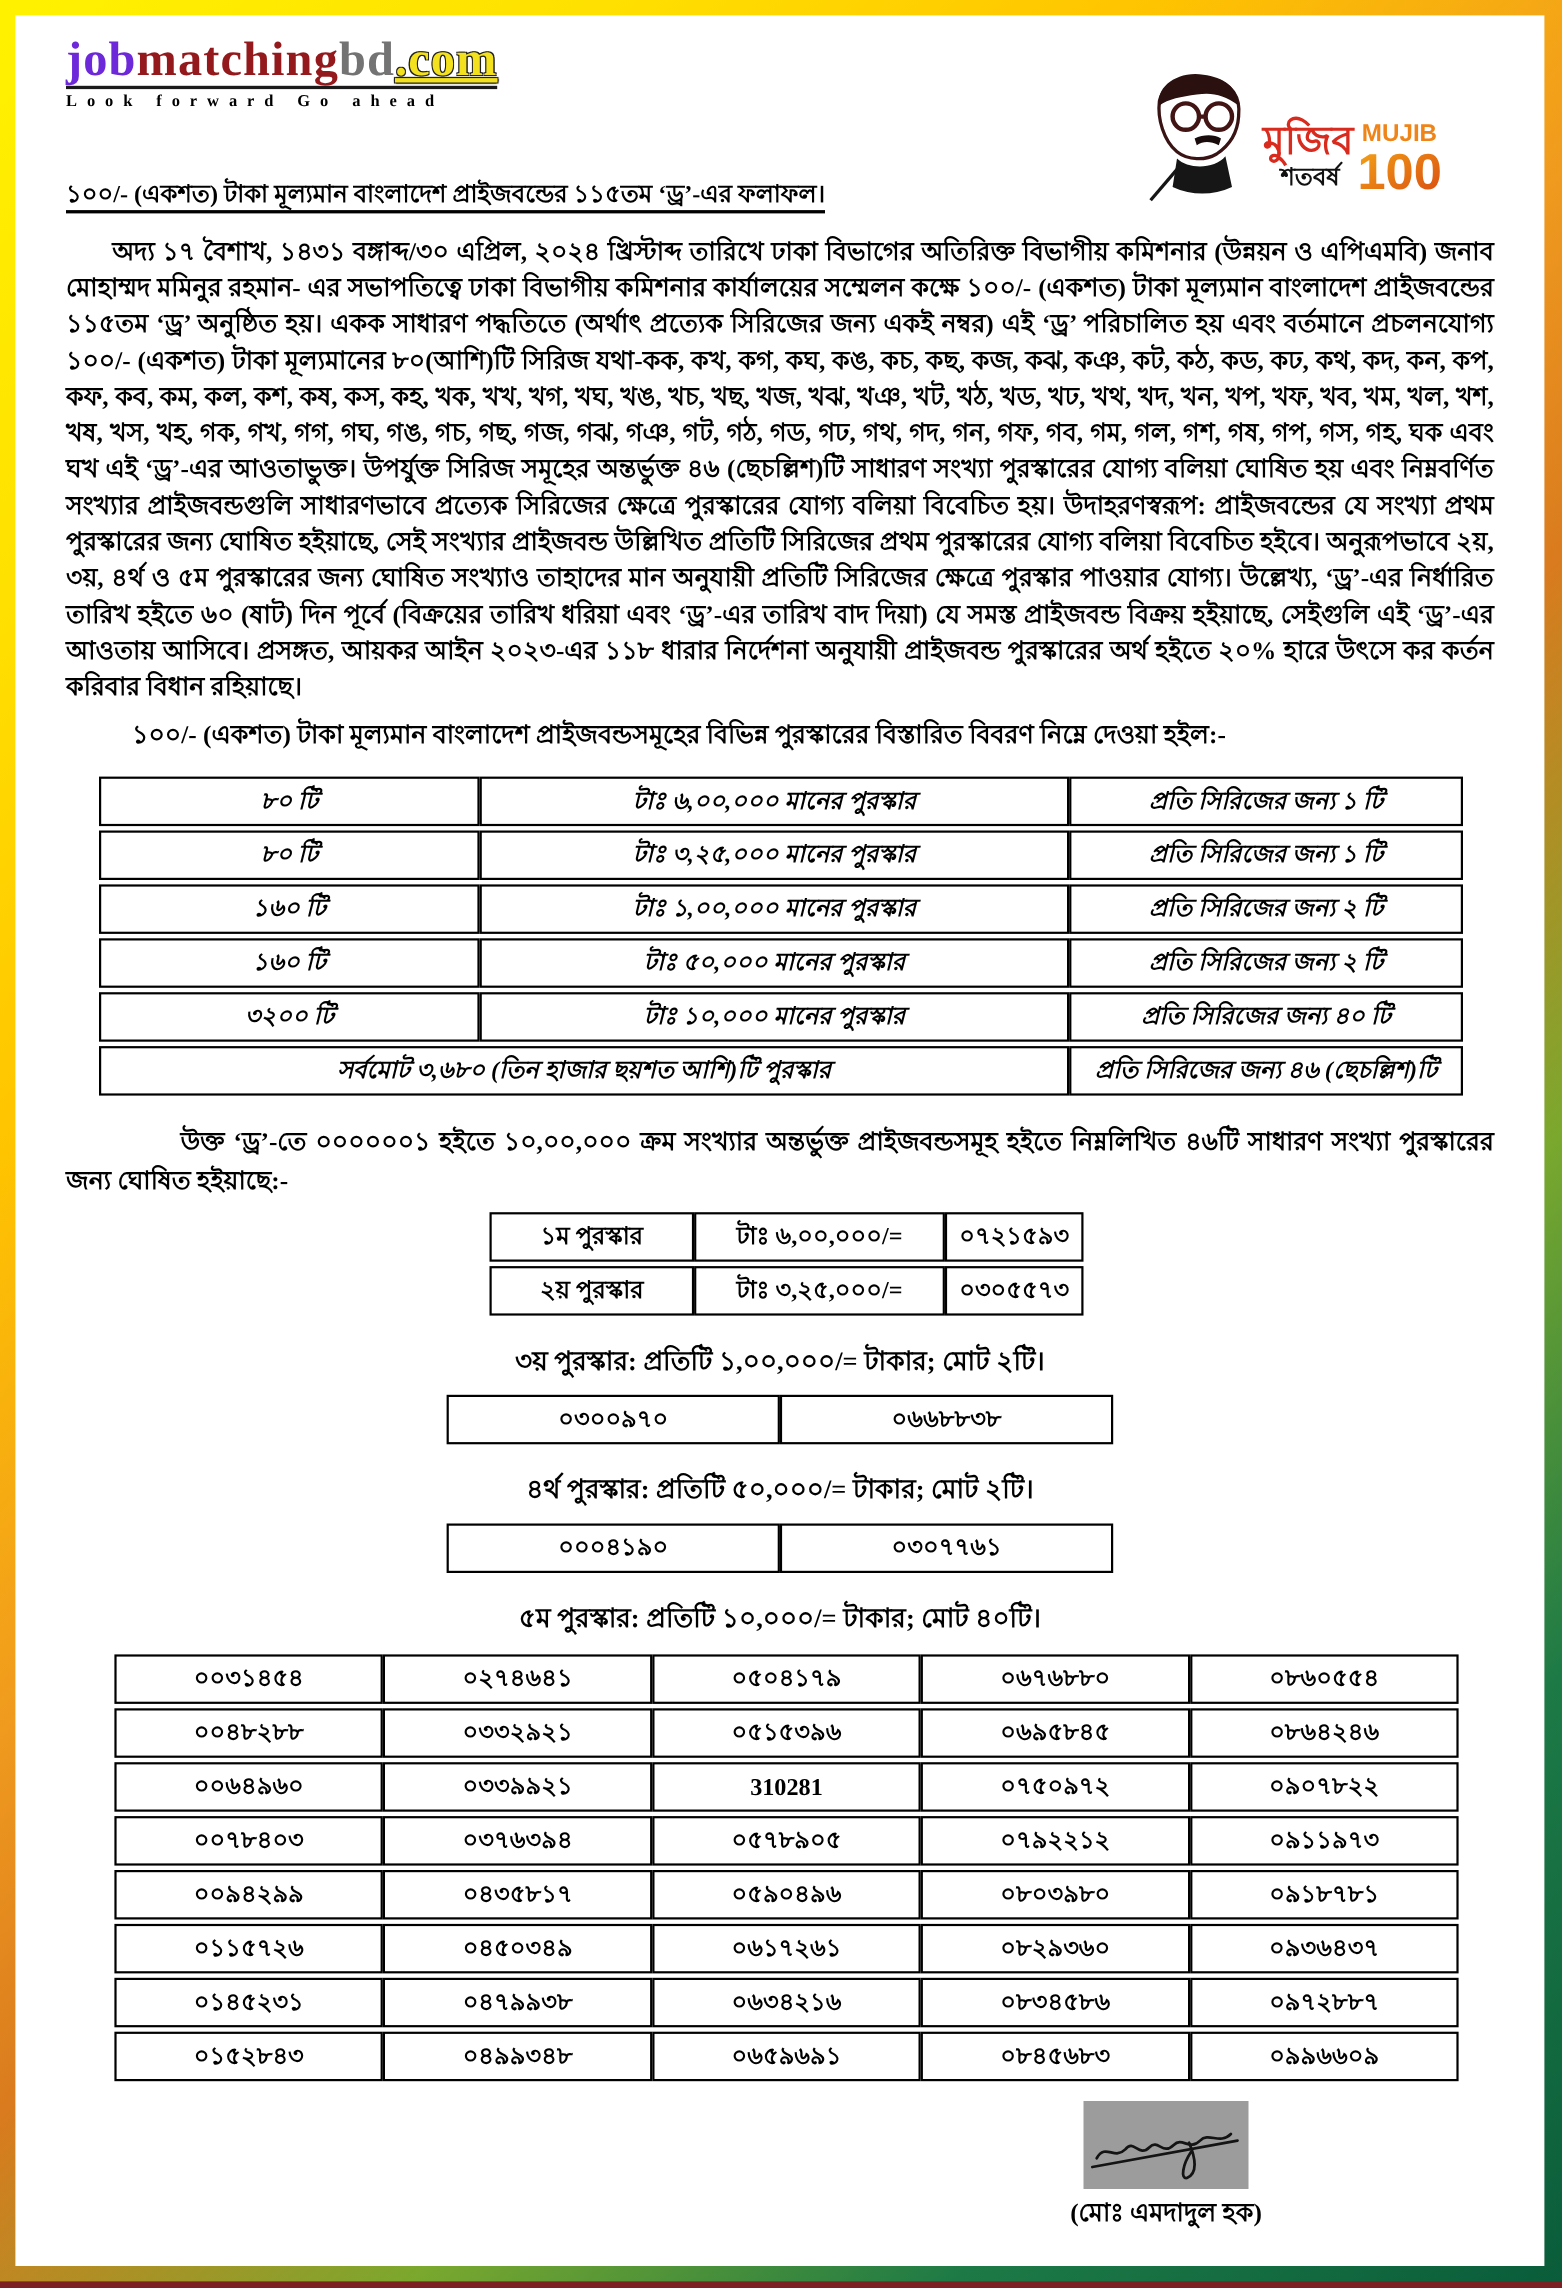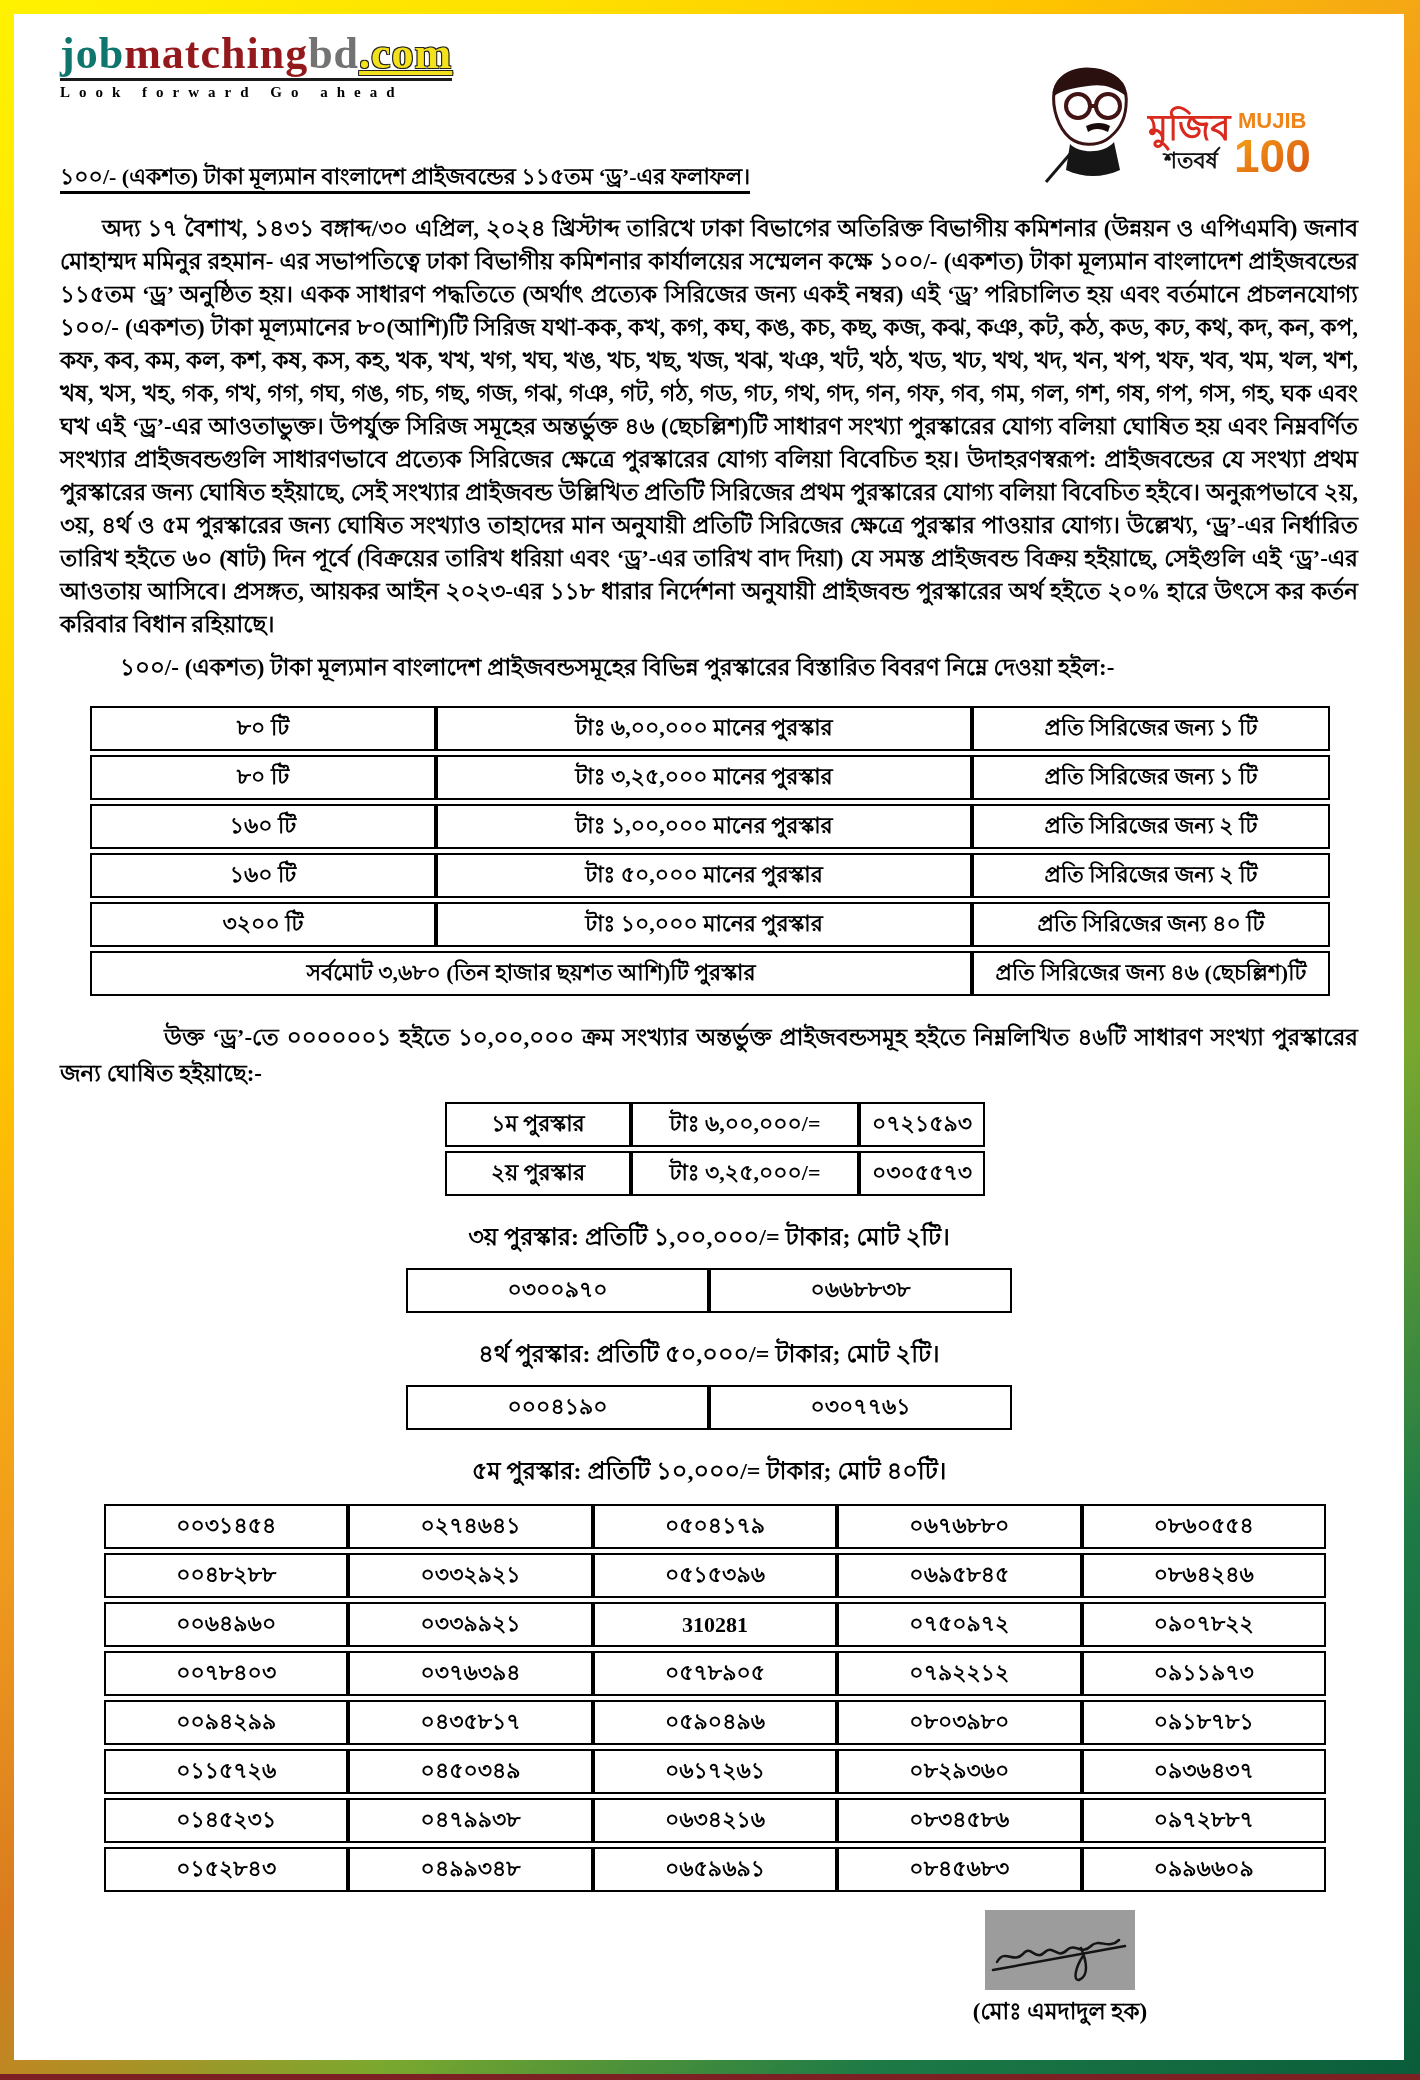--- a/index.html
+++ b/index.html
@@ -30,21 +30,21 @@
   
   .title{margin-top:58px;text-align:left;font-size:22px;font-weight:bold;}
   .title span{border-bottom:3px solid #000;padding-bottom:2px;}
   
   .intro{margin-top:16px;font-size:23px;font-weight:bold;line-height:33px;text-align:justify;text-indent:42px;}
   .details-line{margin-top:8px;font-size:23px;font-weight:bold;text-indent:60px;}
   
   table{border-collapse:separate;border-spacing:0 4px;font-weight:bold;}
   td{border:2px solid #000;text-align:center;font-size:22px;padding:2px 6px;height:30px;}
   
-  .t-summary{margin-top:14px;margin-left:30px;width:1240px;table-layout:fixed;}
+  .t-summary{margin-top:14px;margin-left:30px;width:1240px;table-layout:fixed;font-style:italic;}
   .t-summary td:nth-child(1){width:330px;}
   .t-summary td:nth-child(2){width:520px;}
   .t-summary .foot-left{width:862px;}
   
   .draw-note{margin-top:20px;font-size:23px;font-weight:bold;line-height:36px;text-align:justify;text-indent:104px;}
   
   .t-top{margin-left:385px;width:540px;table-layout:fixed;margin-top:6px;}
   .t-top td:nth-child(1){width:170px;}
   .t-top td:nth-child(2){width:212px;}
   
@@ -57,21 +57,21 @@
   .sign-block{width:340px;margin-left:auto;margin-right:128px;margin-top:14px;text-align:center;font-size:23px;font-weight:bold;line-height:36px;}
   .sign-img{width:150px;height:80px;background:#9c9c9c;margin:0 auto 4px auto;}
 </style>
 </head>
 <body>
 
 <div class="frame">
   <div class="page">
 
     <div class="brand">
-      <div class="brand-line"><span style="color: #0f766e;">job</span><span style="color: rgb(147, 25, 28);">matching</span><span style="color: #737373; text-align: right;">bd</span><span class="dotcom" style="color: rgb(242, 225, 28);">.com</span></div>
+      <div class="brand-line"><span style="color: #6d28d9;">job</span><span style="color: rgb(147, 25, 28);">matching</span><span style="color: #737373; text-align: right;">bd</span><span class="dotcom" style="color: rgb(242, 225, 28);">.com</span></div>
       <div class="brand-rule"></div>
       <div class="brand-tagline">Look forward Go ahead</div>
     </div>
 
 
     <div class="mujib">
       <svg width="290" height="140" viewBox="0 0 290 140">
         <defs>
           <linearGradient id="g100" x1="0" y1="0" x2="1" y2="1">
             <stop offset="0" stop-color="#f5a818"></stop>

